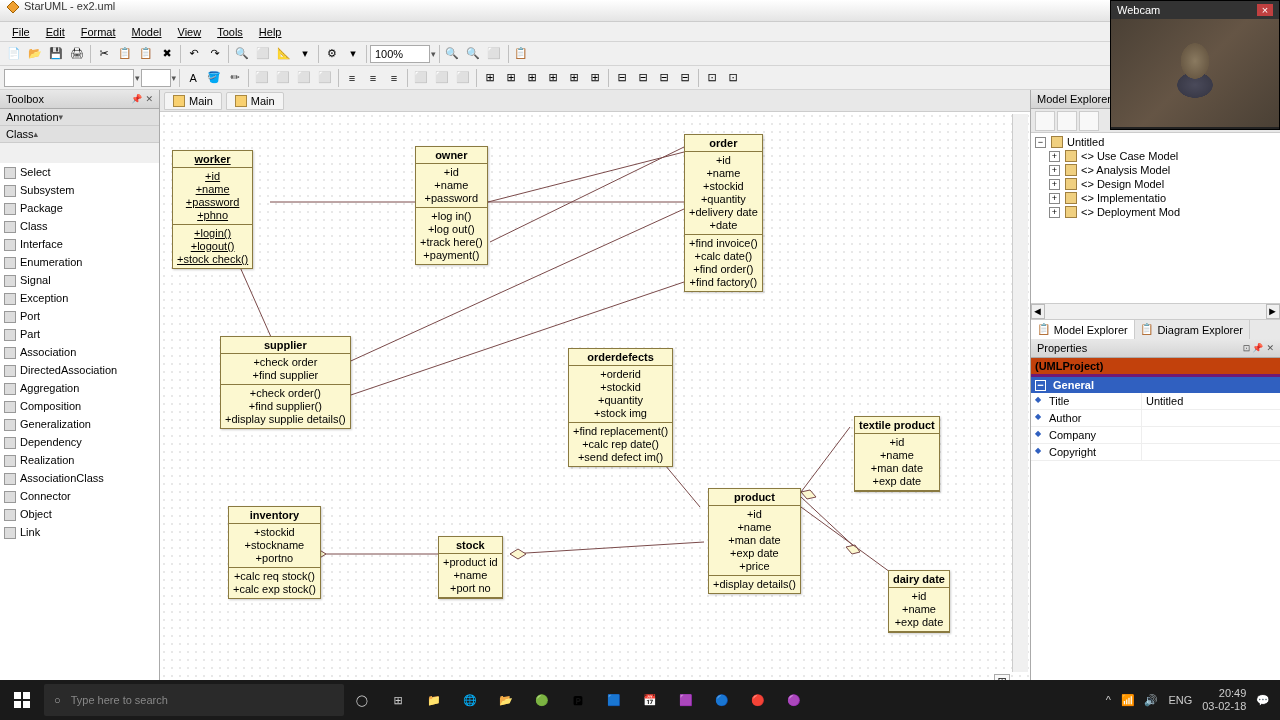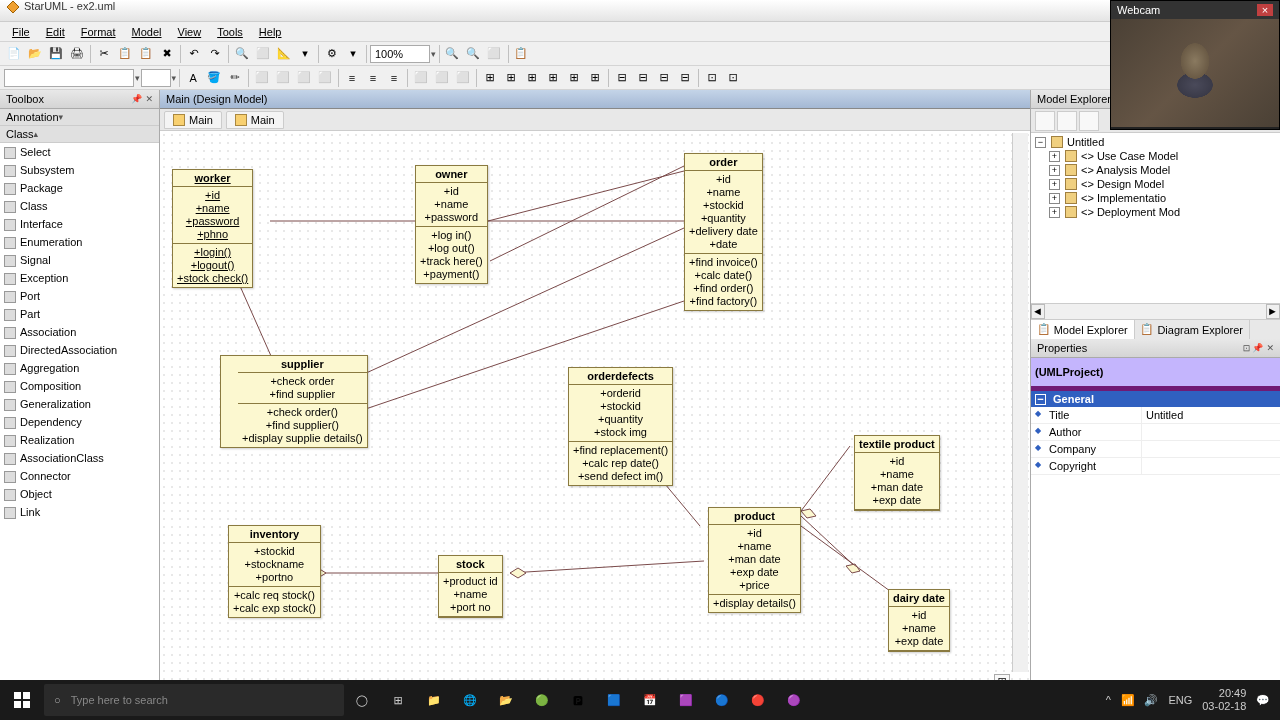--- a/index.html
+++ b/index.html
@@ -22,21 +22,21 @@
 .toolbar .zoom { width: 60px; height: 18px; border: 1px solid #aaa; background: white; padding: 0 4px; display: flex; align-items: center; }
 
 
 .main-area { display: flex; height: 618px; }
 
 
 .toolbox { width: 160px; background: #f0f0f0; border-right: 1px solid #aaa; display: flex; flex-direction: column; }
 .panel-header { background: linear-gradient(#e8e8e8, #d4d4d4); padding: 3px 6px; border-bottom: 1px solid #aaa; display: flex; justify-content: space-between; align-items: center; }
 .panel-header .controls { font-size: 9px; color: #555; cursor: pointer; }
 .section-header { background: #e0e0e0; padding: 2px 6px; border-bottom: 1px solid #ccc; display: flex; justify-content: flex-start; align-items: center; }
-.tool-list { flex: 1; background: white; overflow-y: auto; }
+.tool-list { flex: 1; background: white; overflow-y: auto; margin-top: 20px; }
 .tool-item { padding: 3px 6px 3px 20px; cursor: pointer; position: relative; }
 .tool-item::before { content: ''; position: absolute; left: 4px; top: 4px; width: 10px; height: 10px; background: #ddd; border: 1px solid #999; }
 
 
 .canvas-wrap { flex: 1; display: flex; flex-direction: column; background: white; }
 .canvas-title { background: linear-gradient(#c4d4e8, #a4b8d4); padding: 3px 6px; border-bottom: 1px solid #888; }
 .canvas-tabs { height: 22px; background: #e8e8e8; display: flex; align-items: center; padding: 0 4px; gap: 4px; border-bottom: 1px solid #ccc; }
 .canvas-tabs .tab { padding: 2px 8px; background: #f4f4f4; border: 1px solid #ccc; border-radius: 2px 2px 0 0; display: flex; align-items: center; gap: 4px; }
 .canvas-tabs .tab-icon { width: 12px; height: 12px; display: inline-block; background: #f8d070; border: 1px solid #aa8840; }
 .canvas { flex: 1; background: white; position: relative; overflow: hidden; background-image: radial-gradient(circle, #e8e8e8 1px, transparent 1px); background-size: 8px 8px; }
@@ -61,21 +61,21 @@
 .tree { background: white; flex: 1; overflow: auto; padding: 2px; }
 .tree-item { padding: 1px 2px 1px 18px; display: flex; align-items: center; gap: 4px; position: relative; }
 .tree-item .exp { position: absolute; left: 2px; width: 11px; height: 11px; border: 1px solid #888; background: white; font-size: 9px; line-height: 9px; text-align: center; }
 .tree-item.lvl1 { padding-left: 32px; }
 .tree-item.lvl1 .exp { left: 16px; }
 .tree-icon { width: 12px; height: 12px; background: #f0d080; border: 1px solid #a08040; display: inline-block; }
 .right-tabs { height: 20px; display: flex; background: #e8e8e8; border-top: 1px solid #ccc; }
 .right-tabs .rt { padding: 2px 6px; border-right: 1px solid #ccc; display: flex; align-items: center; gap: 3px; }
 .right-tabs .rt.active { background: white; }
 .props { background: white; flex: 1; overflow: auto; }
-.props-title { padding: 8px 4px; font-weight: bold; background: #c4b5fd; border-bottom: 5px solid #701a75; }
+.props-title { padding: 2px 4px; font-weight: bold; background: #c2410c; border-bottom: 3px solid #701a75; }
 .props-cat { background: #3060c0; color: white; padding: 2px 4px; font-weight: bold; }
 .props-row { display: flex; border-bottom: 1px solid #eee; }
 .props-row .pk { width: 110px; padding: 2px 4px 2px 18px; position: relative; }
 .props-row .pk::before { content:'◆'; position:absolute; left:4px; color:#3060c0; font-size:8px; }
 .props-row .pv { flex: 1; padding: 2px 4px; border-left: 1px solid #eee; }
 
 
 .statusbar { height: 18px; background: #f0f0f0; border-top: 1px solid #ccc; padding: 2px 8px; display: flex; align-items: center; }
 
 
@@ -225,21 +225,20 @@
         <div class="tool-item">Realization</div>
         <div class="tool-item">AssociationClass</div>
         <div class="tool-item">Connector</div>
         <div class="tool-item">Object</div>
         <div class="tool-item">Link</div>
       </div>
     <div style="height:16px;background:#e8e8e8;border-top:1px solid #ccc;text-align:right;padding-right:4px"><span class="tri-up">▾</span></div>
   </div>
 
   <div class="canvas-wrap">
-    <div class="canvas-title">Main (Design Model)</div>
     <div class="canvas-tabs">
       <div class="tab">
           <span class="tab-icon"></span>
           <span>Main</span>
         </div>
       <div class="tab">
           <span class="tab-icon"></span>
           <span>Main</span>
         </div>
     </div>
@@ -301,21 +300,21 @@
               <div>+delivery date</div>
               <div>+date</div>
             </div>
             <div class="uc-ops">
               <div>+find invoice()</div>
               <div>+calc date()</div>
               <div>+find order()</div>
               <div>+find factory()</div>
             </div>
           </div>
-          <div class="uml-class" style="left: 60px; top: 224px; padding-left: 17px;">
+          <div class="uml-class" style="left: 60px; top: 224px;">
             <div class="uc-name">supplier</div>
             <div class="uc-attrs">
               <div>+check order</div>
               <div>+find supplier</div>
             </div>
             <div class="uc-ops">
               <div>+check order()</div>
               <div>+find supplier()</div>
               <div>+display supplie details()</div>
             </div>

